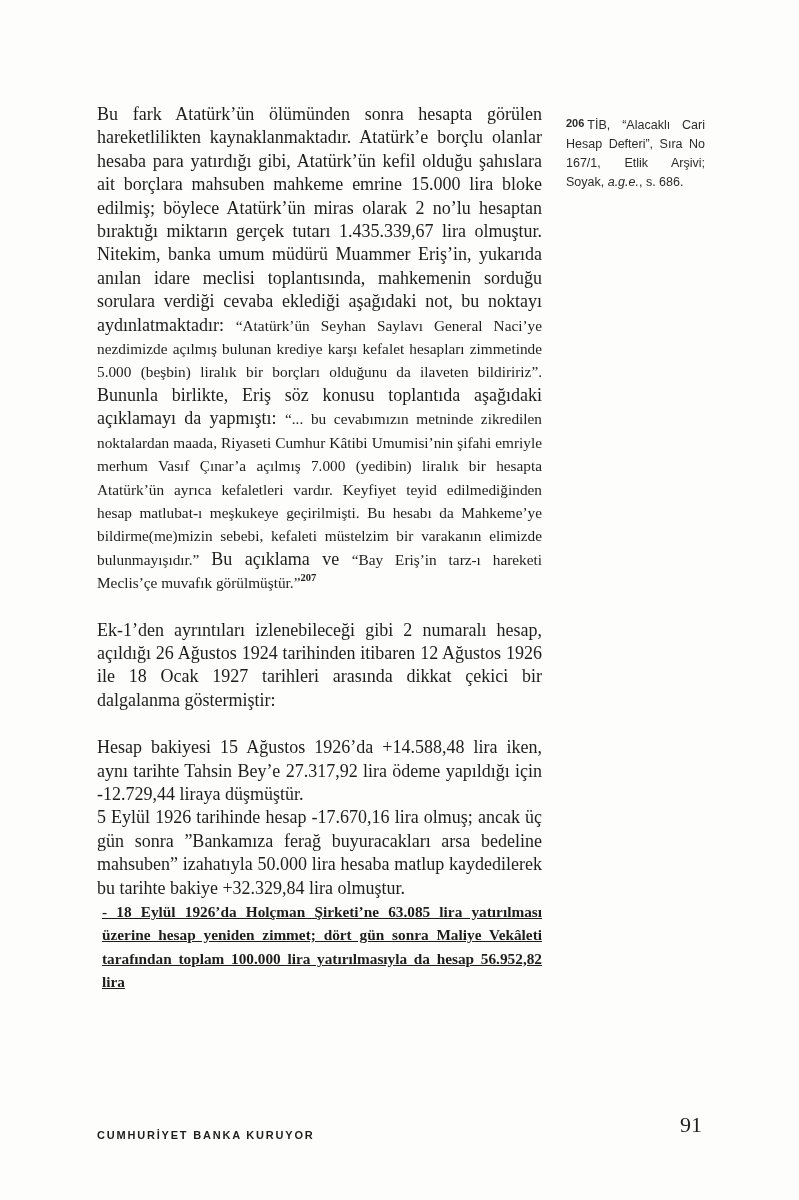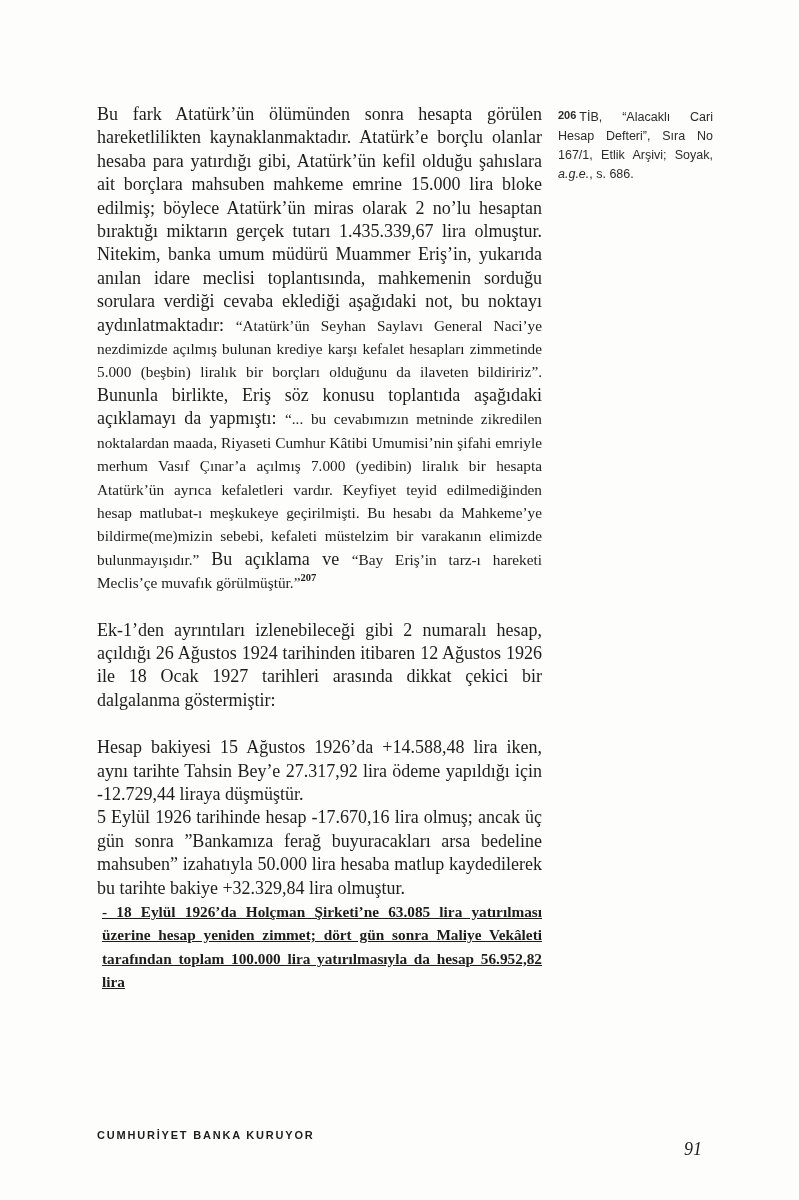--- a/index.html
+++ b/index.html
@@ -40,21 +40,21 @@
     position: absolute;
     left: 554px;
     top: 102px;
     width: 163px;
     font-family: "Liberation Sans", sans-serif;
     font-size: 12.5px;
     line-height: 19px;
     color: #2b2b2b;
     text-align: justify;
   }
-  .fn-col p { margin: 4px; }
+  .fn-col p { margin: 12px; }
   .fn-num {
     font-weight: bold;
     font-size: 11px;
     vertical-align: 2px;
     padding-right: 3px;
   }
   .fn-italic { font-style: italic; }
   .footer-title {
     position: absolute;
     left: 97px;
@@ -64,24 +64,22 @@
     font-size: 11px;
     letter-spacing: 1.8px;
     color: #1d1d1b;
     margin-top: 7px;
   }
   .page-number {
     position: absolute;
     right: 97px;
     top: 1112px;
     font-family: "Liberation Serif", serif;
-    font-style: italic;
-    font-size: 18px;
+    font-size: 22px;
     color: #1d1d1b;
-    margin-top: 27px;
   }
 </style>
 </head>
 <body>
 
 <div class="main-col">
 
   <p><span>Bu fark Atatürk’ün ölümünden sonra hesapta görülen hareketlilikten kaynaklanmaktadır. Atatürk’e borçlu olanlar hesaba para yatırdığı gibi, Atatürk’ün kefil olduğu şahıslara ait borçlara mahsuben mahkeme emrine 15.000 lira bloke edilmiş; böylece Atatürk’ün miras olarak 2 no’lu hesaptan bıraktığı miktarın gerçek tutarı 1.435.339,67 lira olmuştur. Nitekim, banka umum müdürü Muammer Eriş’in, yukarıda anılan idare meclisi toplantısında, mahkemenin sorduğu sorulara verdiği cevaba eklediği aşağıdaki not, bu noktayı aydınlatmaktadır: </span><span class="q">“Atatürk’ün Seyhan Saylavı General Naci’ye nezdimizde açılmış bulunan krediye karşı kefalet hesapları zimmetinde 5.000 (beşbin) liralık bir borçları olduğunu da ilaveten bildiririz”. </span><span>Bununla birlikte, Eriş söz konusu toplantıda aşağıdaki açıklamayı da yapmıştı: </span><span class="q">“... bu cevabımızın metninde zikredilen noktalardan maada, Riyaseti Cumhur Kâtibi Umumisi’nin şifahi emriyle merhum Vasıf Çınar’a açılmış 7.000 (yedibin) liralık bir hesapta Atatürk’ün ayrıca kefaletleri vardır. Keyfiyet teyid edilmediğinden hesap matlubat-ı meşkukeye geçirilmişti. Bu hesabı da Mahkeme’ye bildirme(me)mizin sebebi, kefaleti müstelzim bir varakanın elimizde bulunmayışıdır.” </span><span>Bu açıklama ve </span><span class="q">“Bay Eriş’in tarz-ı hareketi Meclis’çe muvafık görülmüştür.”</span><sup class="fnref">207</sup></p>
 
   <p>Ek-1’den ayrıntıları izlenebileceği gibi 2 numaralı hesap, açıldığı 26 Ağustos 1924 tarihinden itibaren 12 Ağustos 1926 ile 18 Ocak 1927 tarihleri arasında dikkat çekici bir dalgalanma göstermiştir:</p>

